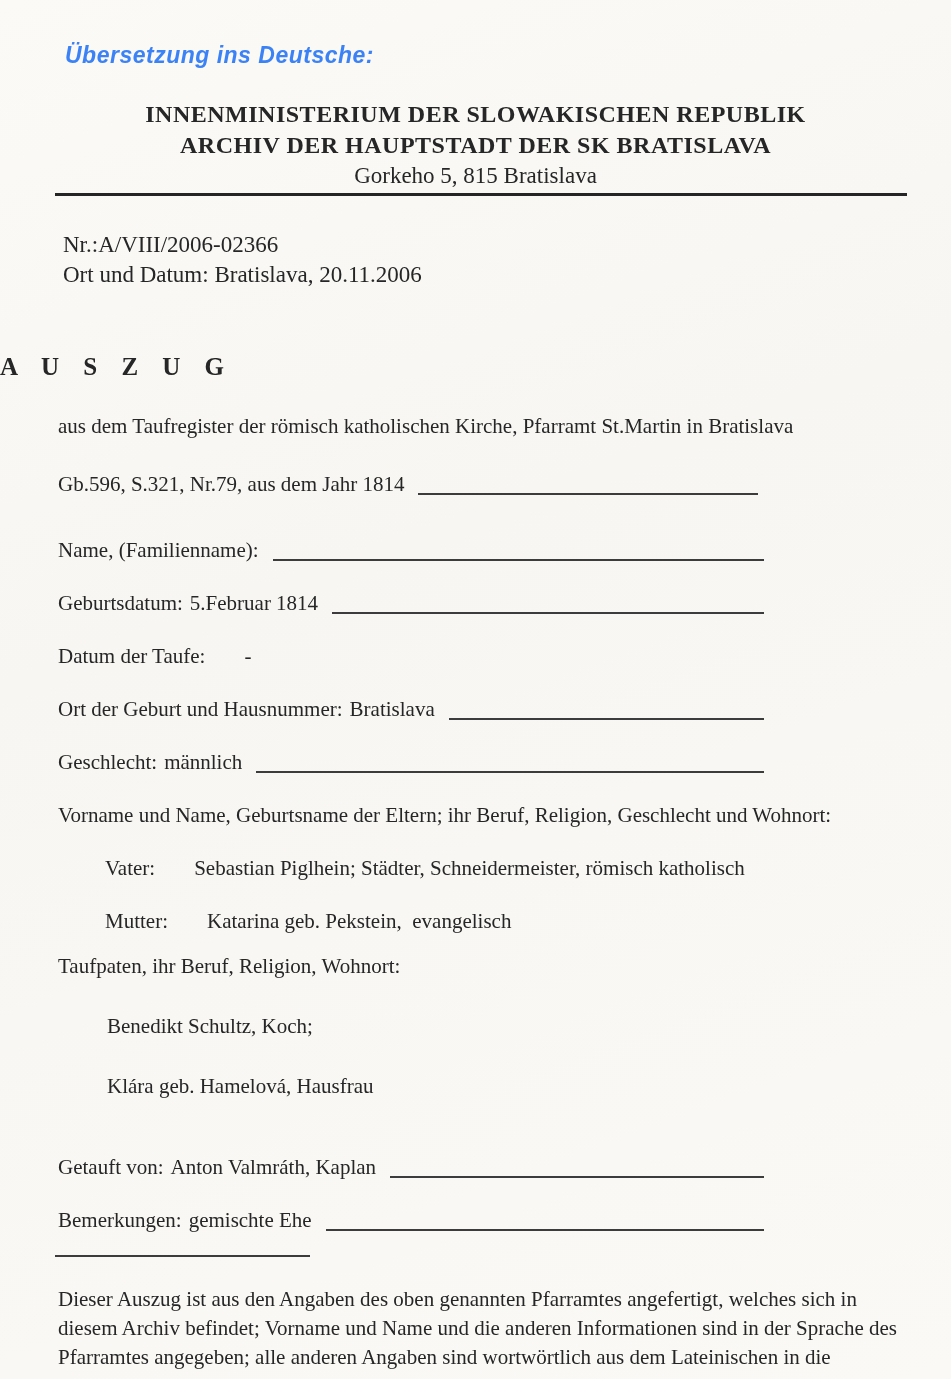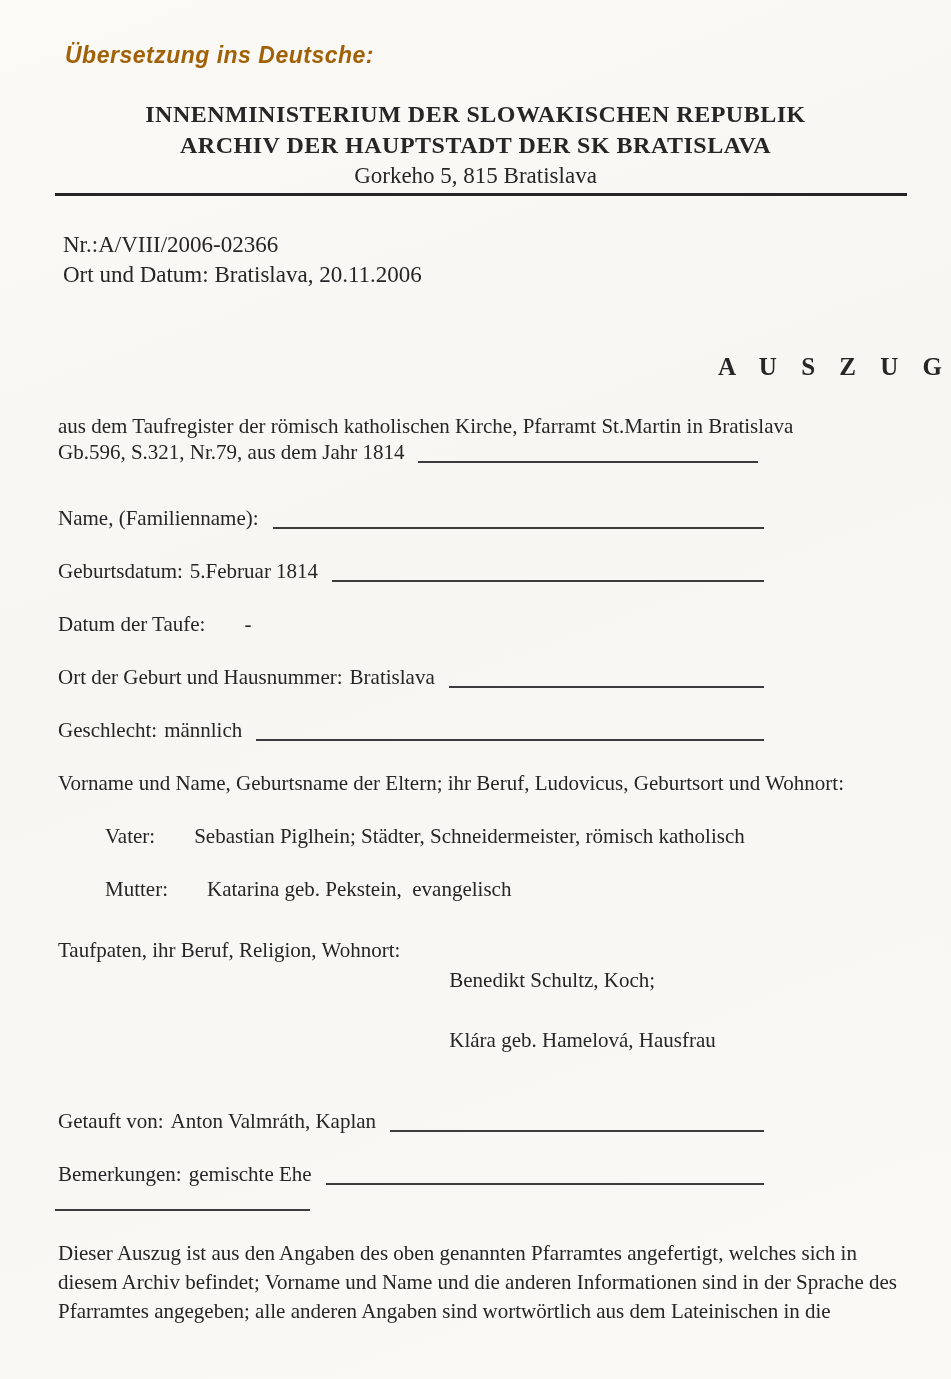--- a/index.html
+++ b/index.html
@@ -37,28 +37,28 @@
     height: 3px;
     background: #252525;
     width: 852px;
     margin: 2px 0 0 55px;
   }
 
   .ref-block { margin: 34px 0 0 63px; font-size: 23px; line-height: 30px; }
 
   .doc-title {
     margin-top: 63px;
-    text-align: right;
+    text-align: left;
     font-weight: bold;
     font-size: 25px;
     letter-spacing: 9px;
   }
 
   .intro { margin: 32px 0 0 58px; font-size: 21px; line-height: 26px; width: 800px; }
-  .intro-row { display: flex; align-items: flex-end; width: 700px; }
+  .intro-row { display: flex; align-items: flex-end; width: 700px; margin-top: 32px; }
 
   .fill {
     flex: 1 1 auto;
     border-bottom: 2px solid #3c3c3c;
     margin-left: 14px;
     margin-bottom: 2px;
     min-width: 30px;
   }
 
   .fields { margin-left: 58px; }
@@ -70,38 +70,38 @@
     line-height: 26px;
     margin-top: 27px;
   }
   .row.first { margin-top: 40px; }
   .row .lbl { white-space: pre; }
   .row .val { white-space: pre; margin-left: 7px; }
   .val-bold { font-weight: bold; letter-spacing: 0.5px; }
   .no-line { width: 860px; gap: 32px; }
   .indent { margin-left: 47px; }
 
-  .godparents { display: flex; align-items: flex-start; margin-top: 33px; font-size: 21px; line-height: 30px; width: 860px; }
+  .godparents { display: flex; align-items: flex-start; margin-top: 17px; font-size: 21px; line-height: 30px; width: 860px; flex-direction: column; }
   .godparents .gp-values { margin-left: 7px; white-space: pre; }
 
   .short-rule {
     width: 255px;
     height: 2px;
     background: #3c3c3c;
     margin: 22px 0 0 55px;
   }
 
   .closing { margin: 28px 0 0 58px; font-size: 21px; line-height: 29px; width: 860px; }
 </style>
 </head>
 <body>
 
 <div class="page">
 
-  <div class="translation-note" style="color:#a16207">Übersetzung ins Deutsche:</div>
+  <div class="translation-note" style="color:#3b82f6">Übersetzung ins Deutsche:</div>
 
   <div class="letterhead">
     <div class="ministry">INNENMINISTERIUM DER SLOWAKISCHEN REPUBLIK</div>
     <div class="archive">ARCHIV DER HAUPTSTADT DER SK BRATISLAVA</div>
     <div class="address">Gorkeho 5, 815 Bratislava</div>
   </div>
   <div class="letterhead-rule"></div>
 
   <div class="ref-block">
     <div>Nr.:A/VIII/2006-02366</div>
@@ -143,21 +143,21 @@
     </div>
 
     <div class="row">
       <span class="lbl">Geschlecht:</span>
       <span class="val">männlich</span>
       <span class="fill"></span>
     </div>
 
 
     <div class="row no-line">
-      <span>Vorname und Name, Geburtsname der Eltern; ihr Beruf, Ludovicus, Geburtsort und Wohnort:</span>
+      <span>Vorname und Name, Geburtsname der Eltern; ihr Beruf, Religion, Geschlecht und Wohnort:</span>
     </div>
 
     <div class="row no-line indent">
       <span class="lbl">Vater:</span>
       <span class="val">Sebastian Piglhein; Städter, Schneidermeister, römisch katholisch</span>
     </div>
 
     <div class="row no-line indent">
       <span class="lbl">Mutter:</span>
       <span class="val">Katarina geb. Pekstein,  evangelisch</span>

